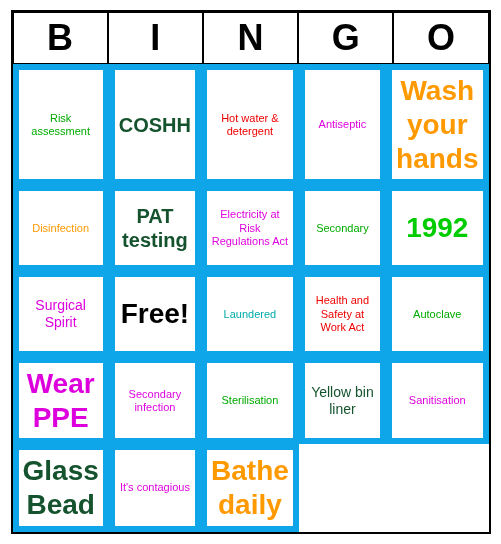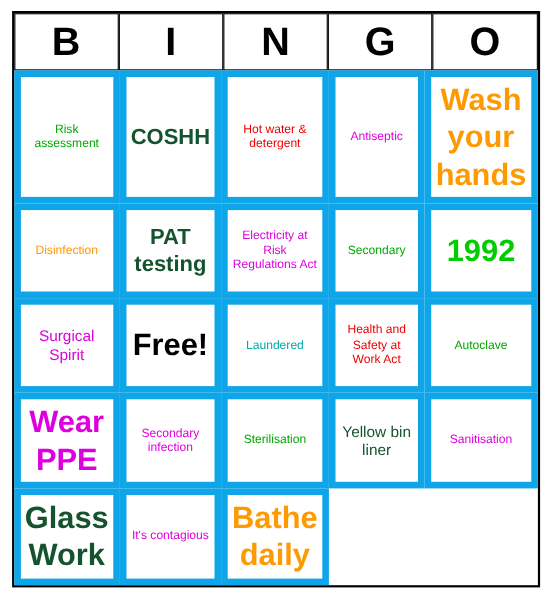--- a/index.html
+++ b/index.html
@@ -125,21 +125,21 @@
       <div class="bingo-cell">
         <span class="size-sm color-green">Sterilisation</span>
       </div>
       <div class="bingo-cell">
         <span class="size-md color-cyan">Yellow bin liner</span>
       </div>
       <div class="bingo-cell">
         <span class="size-sm color-magenta">Sanitisation</span>
       </div>
       <div class="bingo-cell">
-        <span class="size-xl color-cyan bold">Glass Work</span>
+        <span class="size-xl color-cyan bold">Glass Bead</span>
       </div>
       <div class="bingo-cell">
         <span class="size-sm color-magenta">It's contagious</span>
       </div>
       <div class="bingo-cell">
         <span class="size-xl color-orange bold">Bathe daily</span>
       </div>
     </div>
 </div>
 

